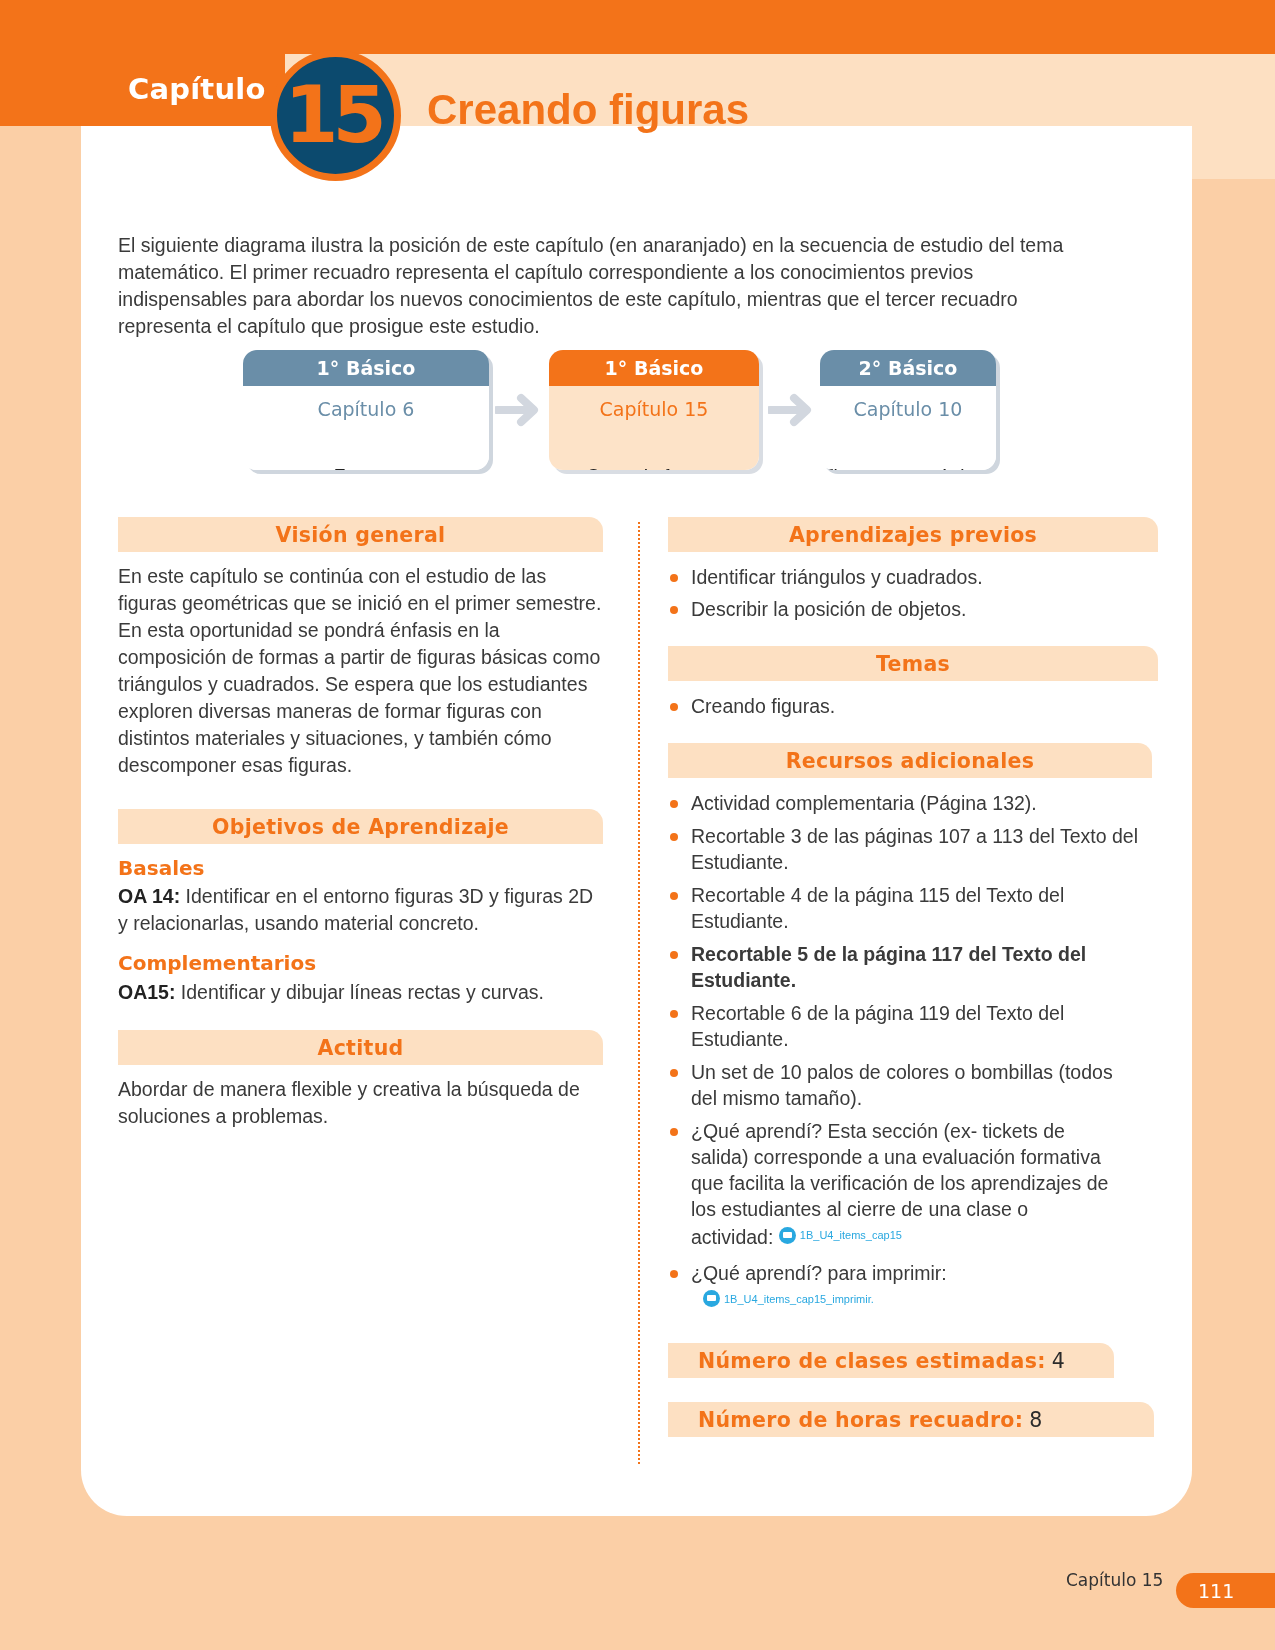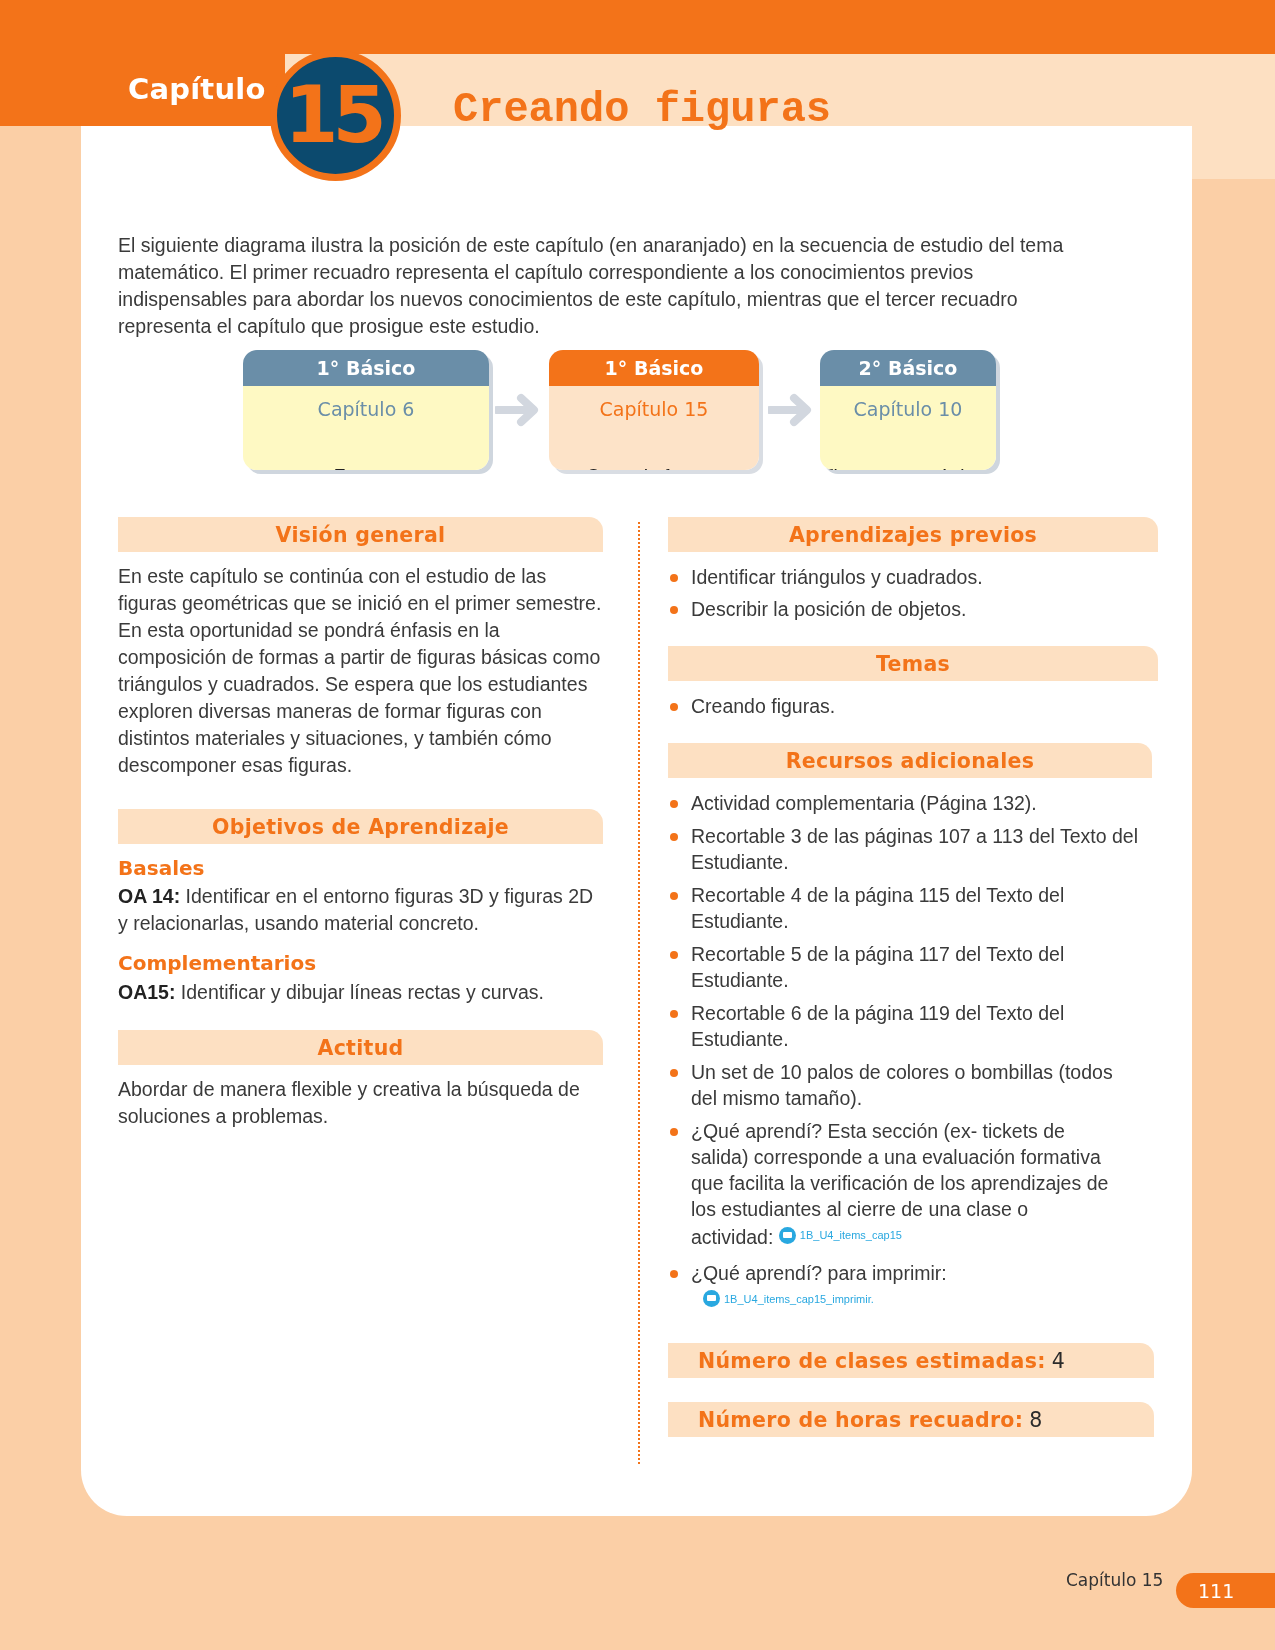--- a/index.html
+++ b/index.html
@@ -35,22 +35,22 @@
     border: 7px solid #f37319;
     display: flex; align-items: center; justify-content: center;
   }
   .chapter-num {
     font-family: "DejaVu Sans", sans-serif;
     font-weight: bold; font-size: 78px; color: #f37319; letter-spacing: -6px;
     line-height: 1; margin-top: -2px; margin-left: -6px;
   }
   .chapter-title {
     left: 427px; top: 86px;
-    font-family: Liberation Mono, monospace;
-    font-weight: bold; font-size: 42px; color: #f37319; margin-left: 26px;
+    font-family: Liberation Sans, sans-serif;
+    font-weight: bold; font-size: 42px; color: #f37319;
   }
 
   
   .intro {
     left: 118px; top: 232px; width: 980px;
     font-size: 19.5px; line-height: 27px; color: #3a3a3a;
   }
 
   
   .dbox {
@@ -60,21 +60,21 @@
     box-shadow: 4px 4px 0 #cfd6de;
   }
   .dbox .dhead {
     height: 36px; display: flex; align-items: center; justify-content: center;
     color: #fff; font-family: "DejaVu Sans", sans-serif; font-weight: bold; font-size: 19px;
   }
   .dbox .dbody { height: 84px; text-align: center; padding-top: 8px; }
   .dbox .dcap { font-family: "DejaVu Sans", sans-serif; font-size: 19px; line-height: 30px; }
   .dbox .dname { font-size: 19px; line-height: 30px; color: #222; margin-top: 37px; }
   .dbox.gray .dhead { background: #6a8ea8; }
-  .dbox.gray .dbody { background: #fef9c3; }
+  .dbox.gray .dbody { background: #ffffff; }
   .dbox.gray .dcap { color: #6a8ea8; }
   .dbox.orange { box-shadow: 4px 4px 0 #d9dde3; }
   .dbox.orange .dhead { background: #f37319; }
   .dbox.orange .dbody { background: #fde3c8; }
   .dbox.orange .dcap { color: #f37319; }
   .arrow { width: 46px; height: 34px; }
 
   
   .sec-head {
     height: 35px;
@@ -182,34 +182,34 @@
 <div class="abs sec-head" style="left:668px; top:646px; width:490px;">Temas</div>
 <ul class="abs blist" style="left:668px; top:693px; width:490px;">
   <li><span class="dot"></span><span>Creando figuras.</span></li>
 </ul>
 
 <div class="abs sec-head" style="left:668px; top:743px; width:484px;">Recursos adicionales</div>
 <ul class="abs blist" style="left:668px; top:790px; width:500px;">
   <li style="margin-bottom:7px;"><span class="dot"></span><span>Actividad complementaria (Página 132).</span></li>
   <li style="margin-bottom:7px; padding-right:20px;"><span class="dot"></span><span>Recortable 3 de las páginas 107 a 113 del Texto del Estudiante.</span></li>
   <li style="margin-bottom:7px; padding-right:70px;"><span class="dot"></span><span>Recortable 4 de la página 115 del Texto del Estudiante.</span></li>
-  <li style="margin-bottom:7px; padding-right:70px;"><span class="dot"></span><span>Recortable 5 de la página 117 del Texto del Estudiante.</span></li>
+  <li style="margin-bottom:7px; padding-right:70px;font-weight:bold;"><span class="dot"></span><span>Recortable 5 de la página 117 del Texto del Estudiante.</span></li>
   <li style="margin-bottom:7px; padding-right:70px;"><span class="dot"></span><span>Recortable 6 de la página 119 del Texto del Estudiante.</span></li>
   <li style="margin-bottom:7px; padding-right:40px;"><span class="dot"></span><span>Un set de 10 palos de colores o bombillas (todos del mismo tamaño).</span></li>
   <li style="margin-bottom:10px; padding-right:55px;"><span class="dot"></span><span>¿Qué aprendí? Esta sección  (ex- tickets de salida) corresponde a una evaluación formativa que facilita la verificación de los aprendizajes de los estudiantes al cierre de una clase o actividad:</span> <a class="file-link">
         <span class="folder-icon"></span>
         <span>1B_U4_items_cap15</span>
       </a></li>
   <li><span class="dot"></span><span>¿Qué aprendí? para imprimir:</span><br><a class="file-link" style="margin-left:12px;">
         <span class="folder-icon"></span>
         <span>1B_U4_items_cap15_imprimir.</span>
       </a></li>
 </ul>
 
-<div class="abs sec-head left-align" style="left:668px; top:1343px; width:486px;">
+<div class="abs sec-head left-align" style="left:668px; top:1343px; width:446px;">
   <span>Número de clases estimadas:</span>
     <span class="val">4</span>
 </div>
 <div class="abs sec-head left-align" style="left:668px; top:1402px; width:486px;">
   <span>Número de horas recuadro:</span>
     <span class="val">8</span>
 </div>
 
 <div class="abs footer-label">Capítulo 15</div>
 <div class="abs footer-badge">

